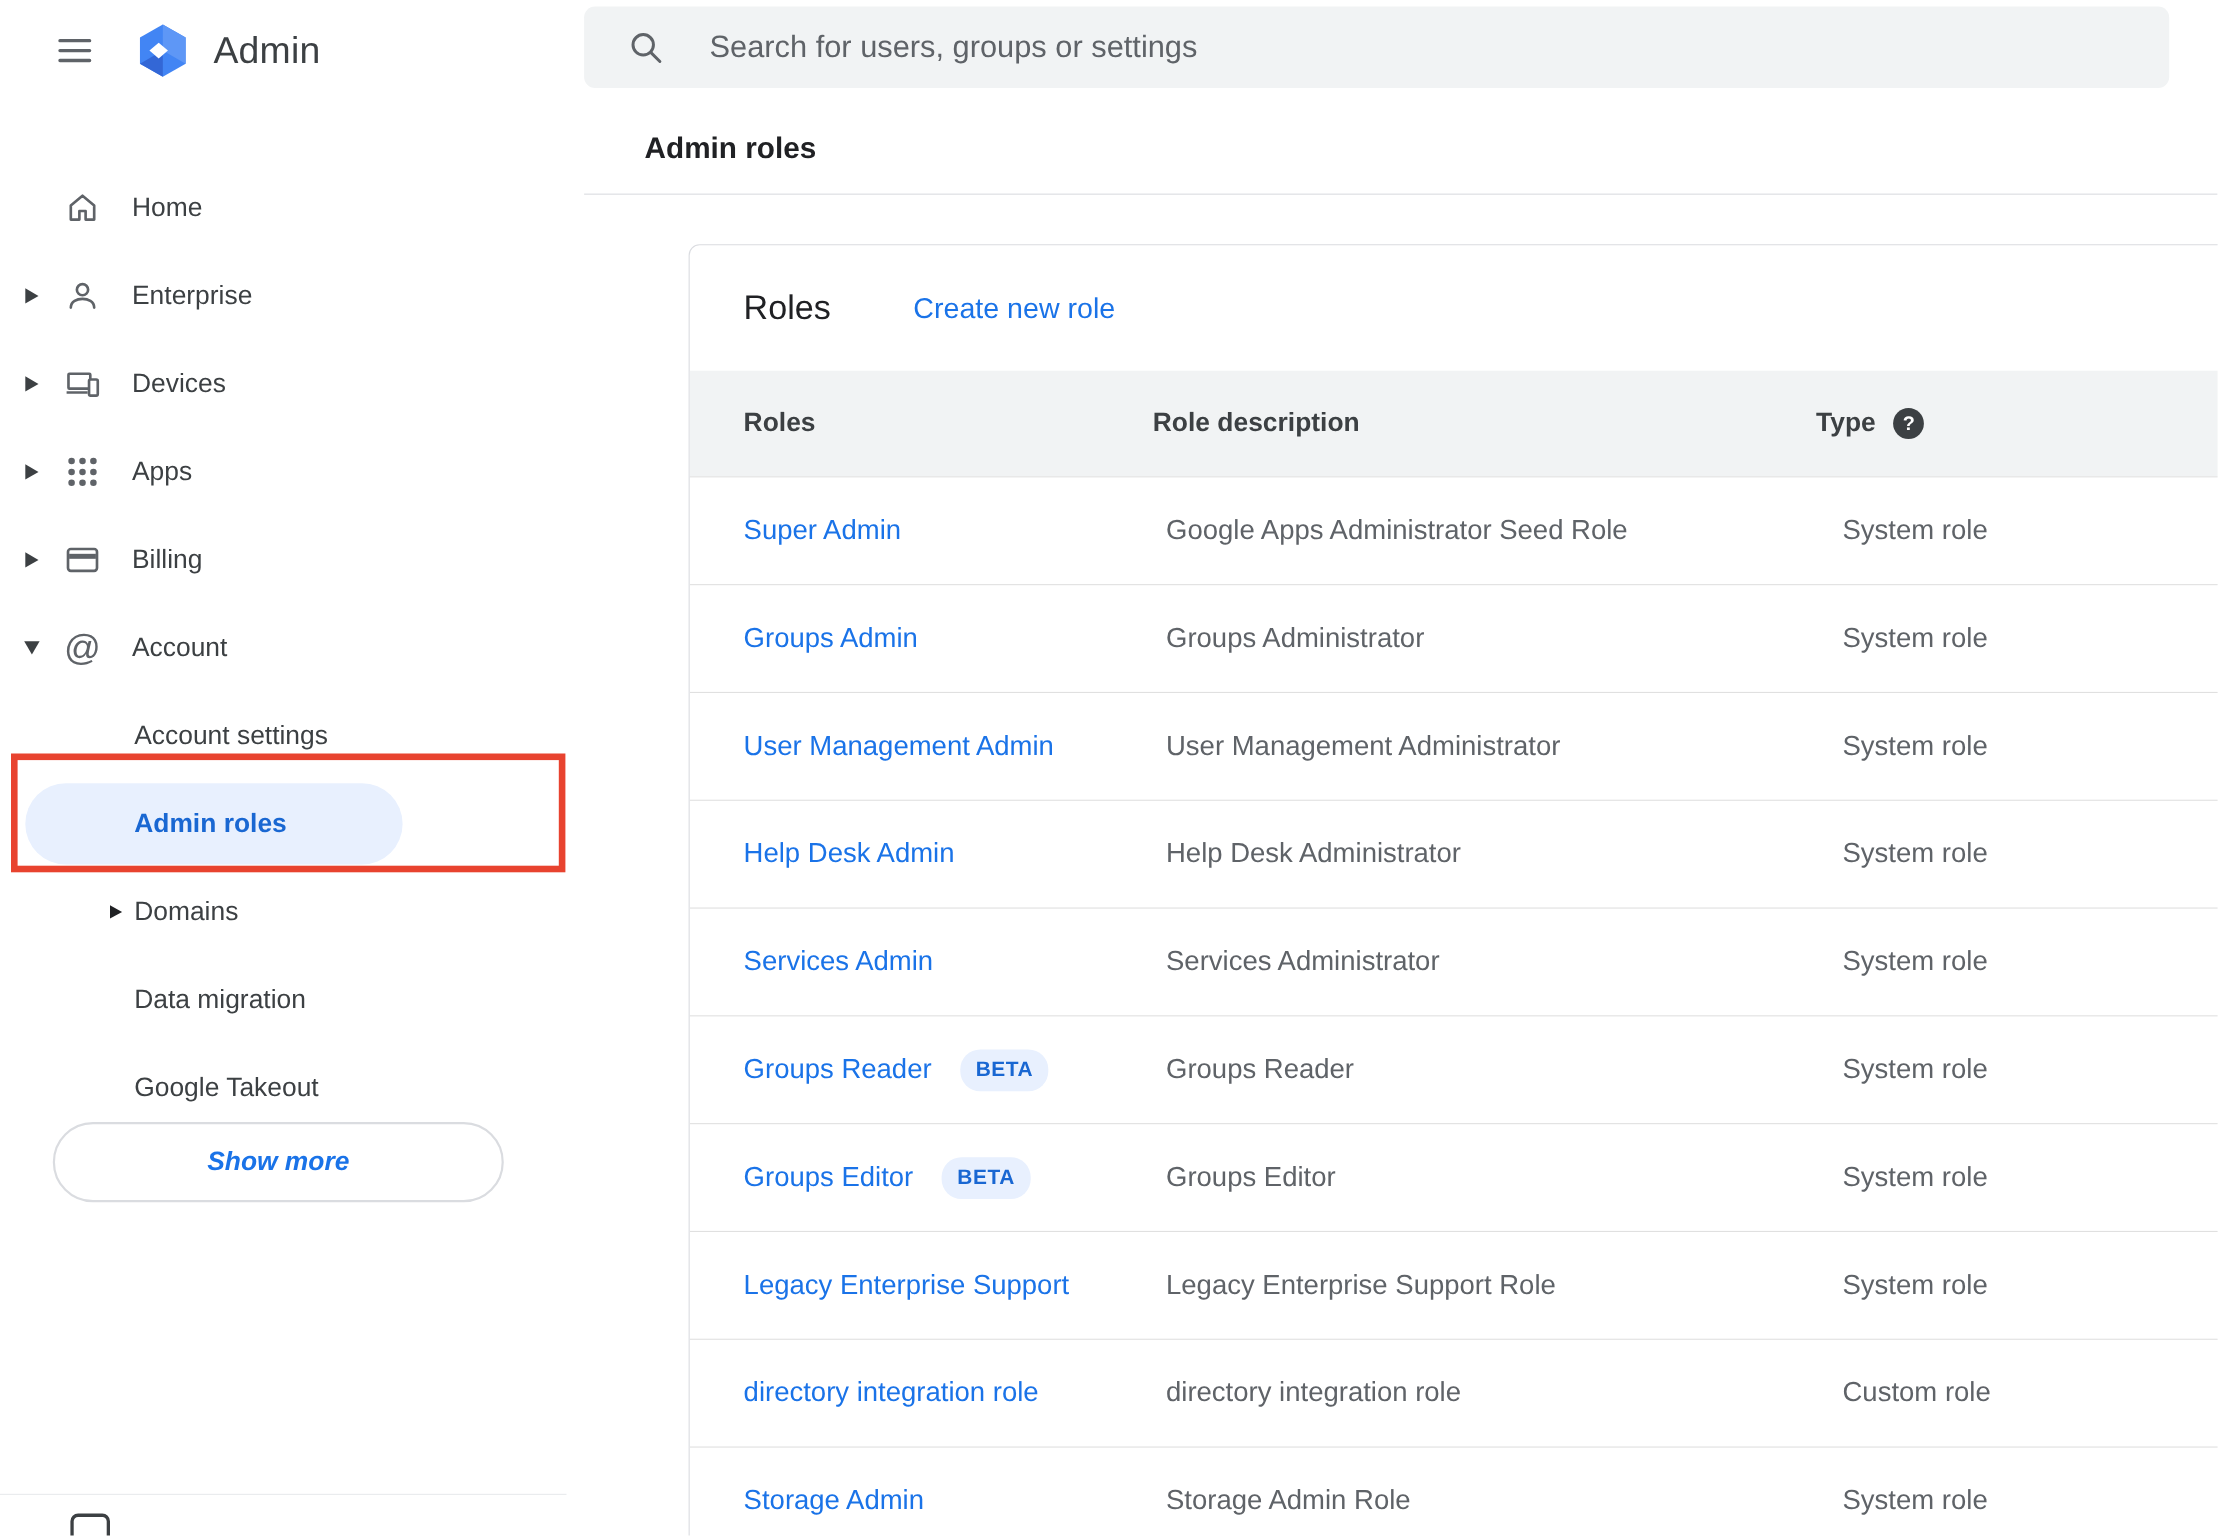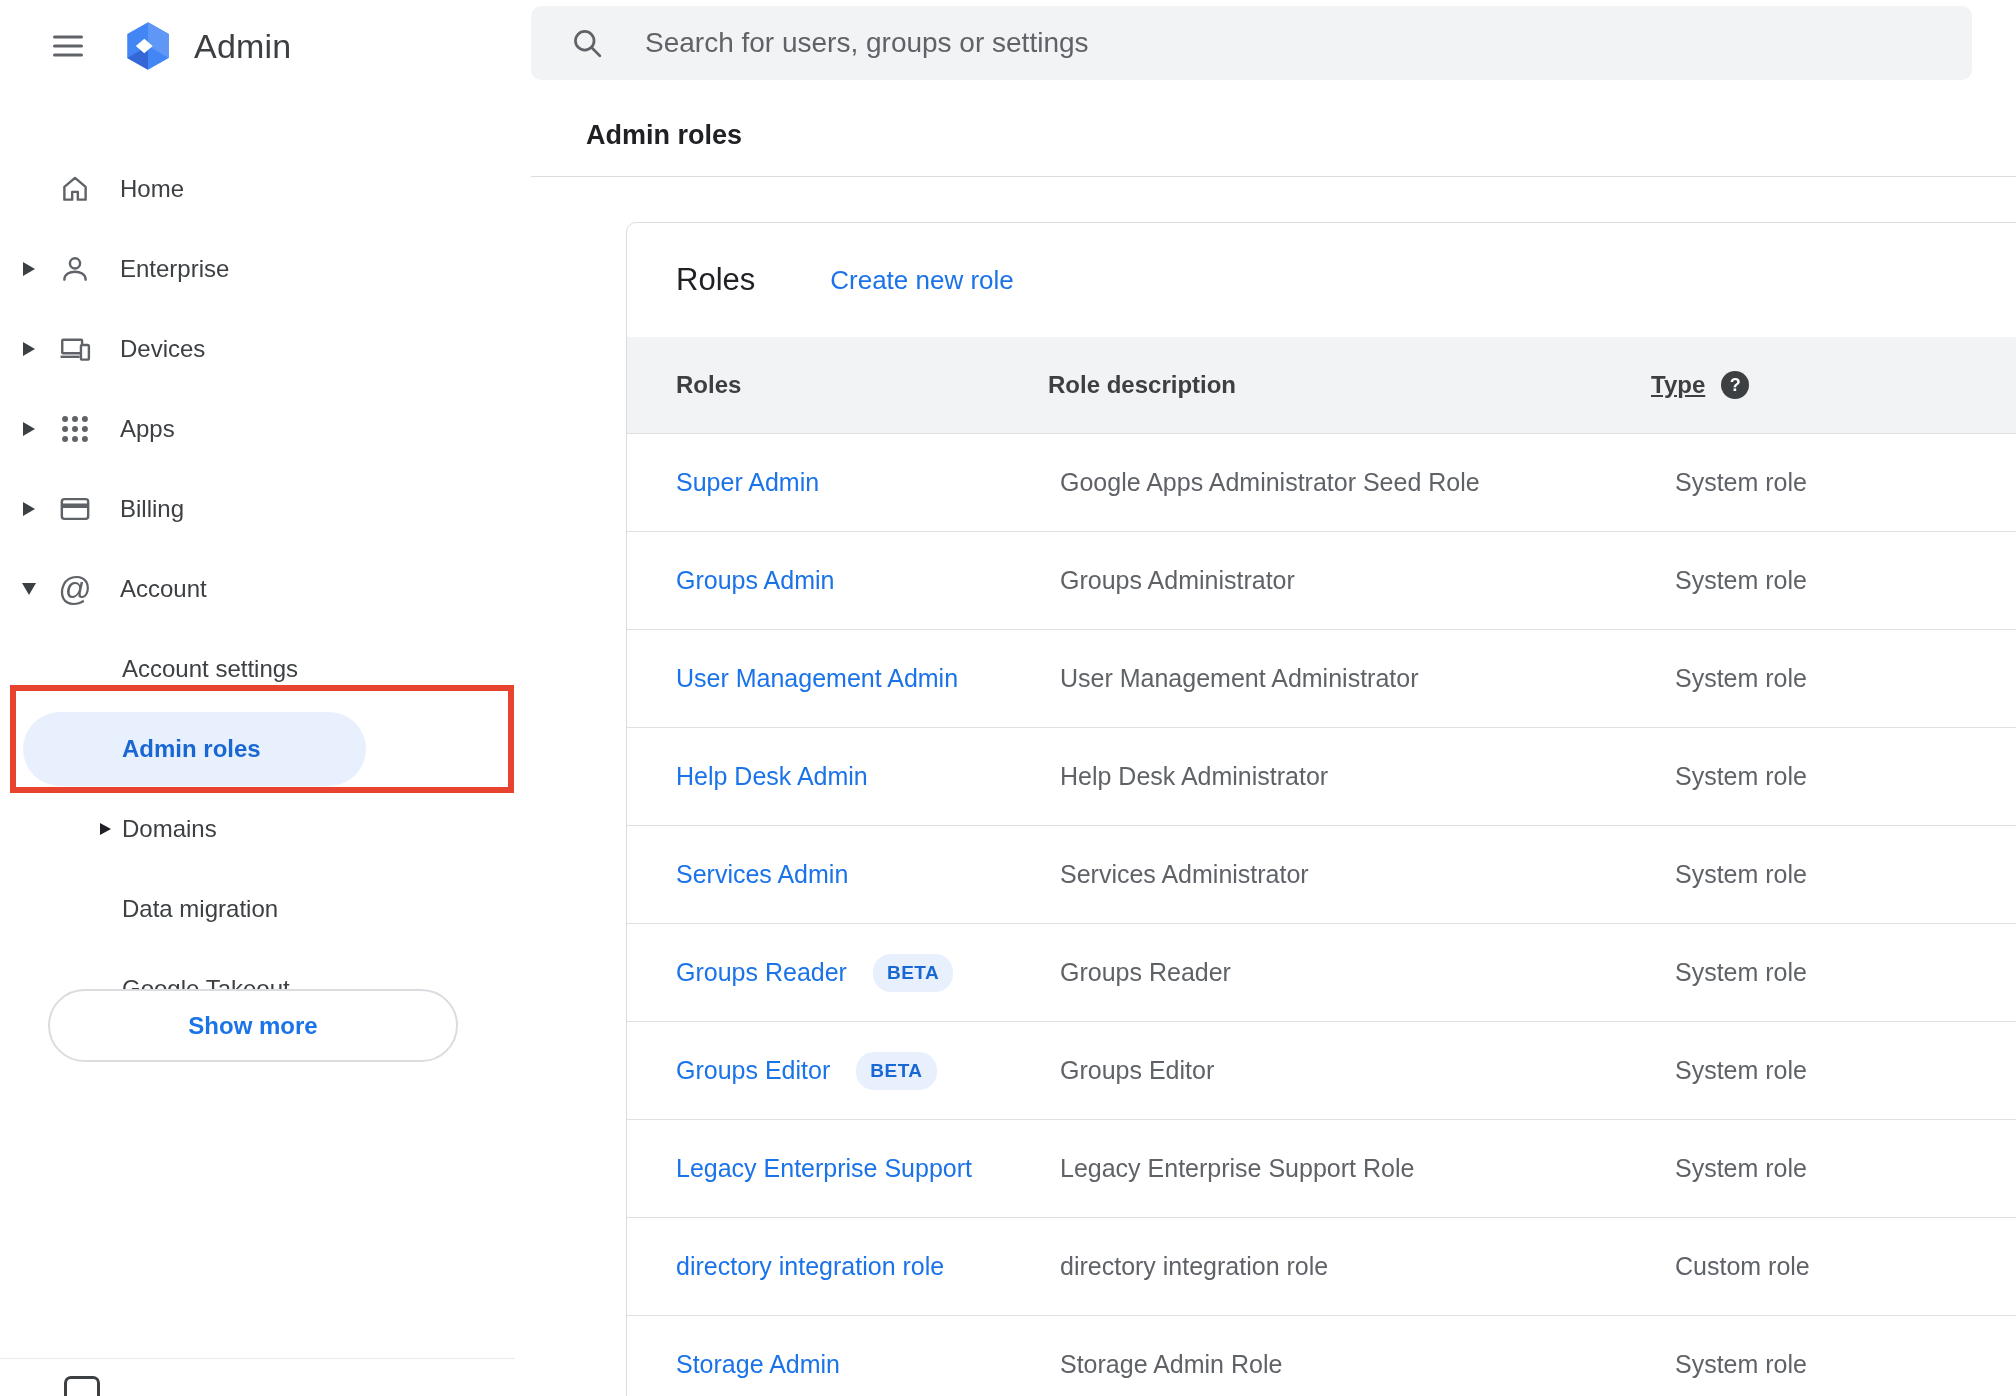--- a/index.html
+++ b/index.html
@@ -27,24 +27,24 @@
   .nav-row.child { padding-left:122px; }
   .nav-row.child .label { margin-left:0; }
   .child-tri { position:absolute; left:100px; top:50%; transform:translateY(-50%);
     width:0; height:0; border-left:11px solid #202124; border-top:6.5px solid transparent; border-bottom:6.5px solid transparent; }
   .nav-row.selected .label { color:#1967d2; font-weight:bold; position:relative; z-index:2; }
   .pill { position:absolute; left:23px; top:3px; width:343px; height:74px; border-radius:40px; background:#e8f0fe; z-index:1; }
 
   .red-annotation { position:absolute; left:10px; top:685px; width:504px; height:108px;
     border:6px solid #e8432f; z-index:5; pointer-events:none; }
 
-  .show-more { position:absolute; top:989px; left:48px; width:410px; height:73px;
+  .show-more { position:absolute; top:1020px; left:48px; width:410px; height:73px;
     border:2px solid #dadce0; border-radius:40px; background:#fff; color:#1a73e8;
     font-size:24px; font-weight:bold; font-family:"Liberation Sans",sans-serif;
-    display:flex; align-items:center; justify-content:center; cursor:pointer; }
+    display:flex; align-items:center; justify-content:center; cursor:pointer;font-style:italic; }
 
   .sidebar-footer-divider { position:absolute; top:1358px; left:0; width:515px; height:1px; background:#e8eaed; }
   .partial-icon { position:absolute; top:1376px; left:64px; width:36px; height:36px;
     border:3px solid #3c4043; border-radius:7px; }
 
   
   .search-bar { position:absolute; left:531px; top:6px; width:1441px; height:74px;
     background:#f1f3f4; border-radius:10px; display:flex; align-items:center; }
   .search-icon { margin-left:38px; width:36px; height:36px; display:flex; align-items:center; justify-content:center; }
   .search-input { margin-left:40px; flex:1; height:60px; border:none; outline:none; background:transparent;
@@ -57,21 +57,21 @@
   
   .card { position:absolute; left:626px; top:222px; width:1392px; height:1200px;
     background:#fff; border:1px solid #dadce0; border-radius:10px 0 0 0; overflow:hidden; }
   .card-header { height:114px; display:flex; align-items:center; padding-left:49px; }
   .card-title { font-size:31px; font-weight:normal; color:#202124; }
   .create-link { margin-left:75px; font-size:26px; color:#1a73e8; text-decoration:none; cursor:pointer; }
 
   .thead { height:96px; background:#f1f3f4; display:grid; grid-template-columns:372px 603px 1fr;
     align-items:center; padding-left:49px; }
   .th { font-size:24px; font-weight:bold; color:#3c4043; }
-  .type-th { display:flex; align-items:center; gap:16px;text-decoration:underline; }
+  .type-th { display:flex; align-items:center; gap:16px; }
   .help { width:28px; height:28px; border-radius:50%; background:#3c4043; color:#fff;
     display:flex; align-items:center; justify-content:center; font-size:18px; font-weight:bold; cursor:pointer; }
   .help::after { content:"?"; }
 
   .trow { height:98px; display:grid; grid-template-columns:372px 603px 1fr;
     align-items:center; padding-left:49px; border-top:1px solid #e0e0e0;gap:12px; }
   .role-cell { display:flex; align-items:center; }
   .role-link { font-size:25px; color:#1a73e8; text-decoration:none; cursor:pointer; white-space:nowrap; }
   .beta { margin-left:26px; background:#e8f0fe; color:#1967d2; font-size:19px; font-weight:bold;
     padding:8px 14px; border-radius:18px; letter-spacing:.5px; }

